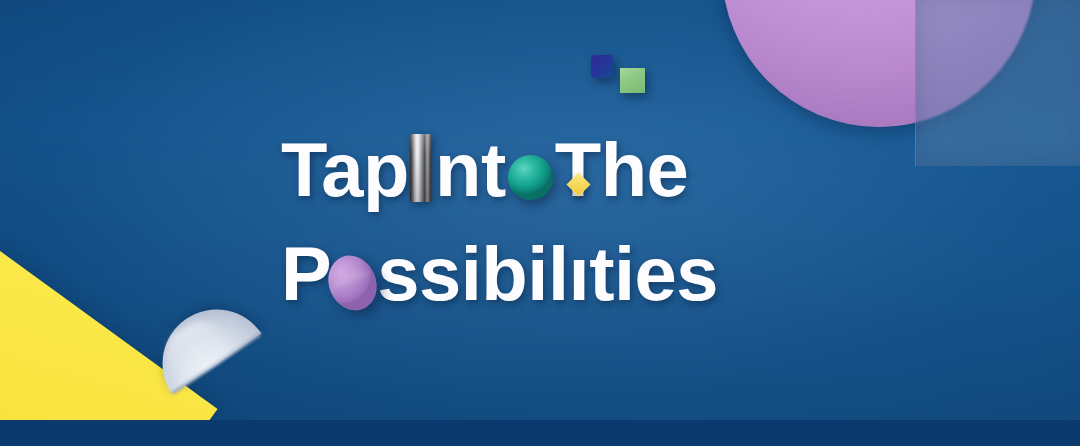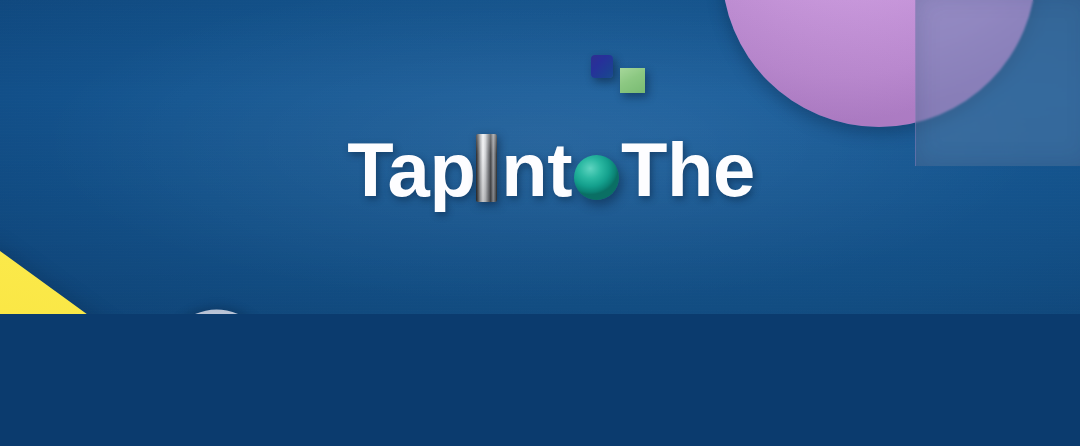--- a/index.html
+++ b/index.html
@@ -7,24 +7,23 @@
     padding: 0;
     background: #0b3b6e;
   }
   body {
     font-family: "Liberation Sans", sans-serif;
   }
 
   #stage {
     position: relative;
     width: 1080px;
-    height: 314px;
+    height: 420px;
     overflow: hidden;
     background: #701a75;
-    text-align: center;
   }
 
   
   .bg-base {
     position: absolute;
     inset: 0;
     background:
       radial-gradient(120% 150% at 62% 42%, #1a5e9c 0%, #145590 38%, #0f477f 72%, #0c3c6d 100%);
   }
   .bg-vignette {
@@ -276,16 +275,19 @@
     <div class="sq-green"></div>
 
   </div>
 
   <div class="headline">
 
     <div class="line">
       <span class="seg">Tap </span><span class="cyl-I"></span><span class="seg">nt</span><span class="sphere-o"></span><span class="seg"> The</span>
     </div>
 
+    <div class="line">
+      <span class="seg">P</span><span class="pill-o"></span><span class="seg">ssibil</span><span class="i-dotless"><span class="seg">ı</span><span class="diamond-dot"></span></span><span class="seg">ties</span>
+    </div>
 
   </div>
 
 </div>
 
 </body></html>

